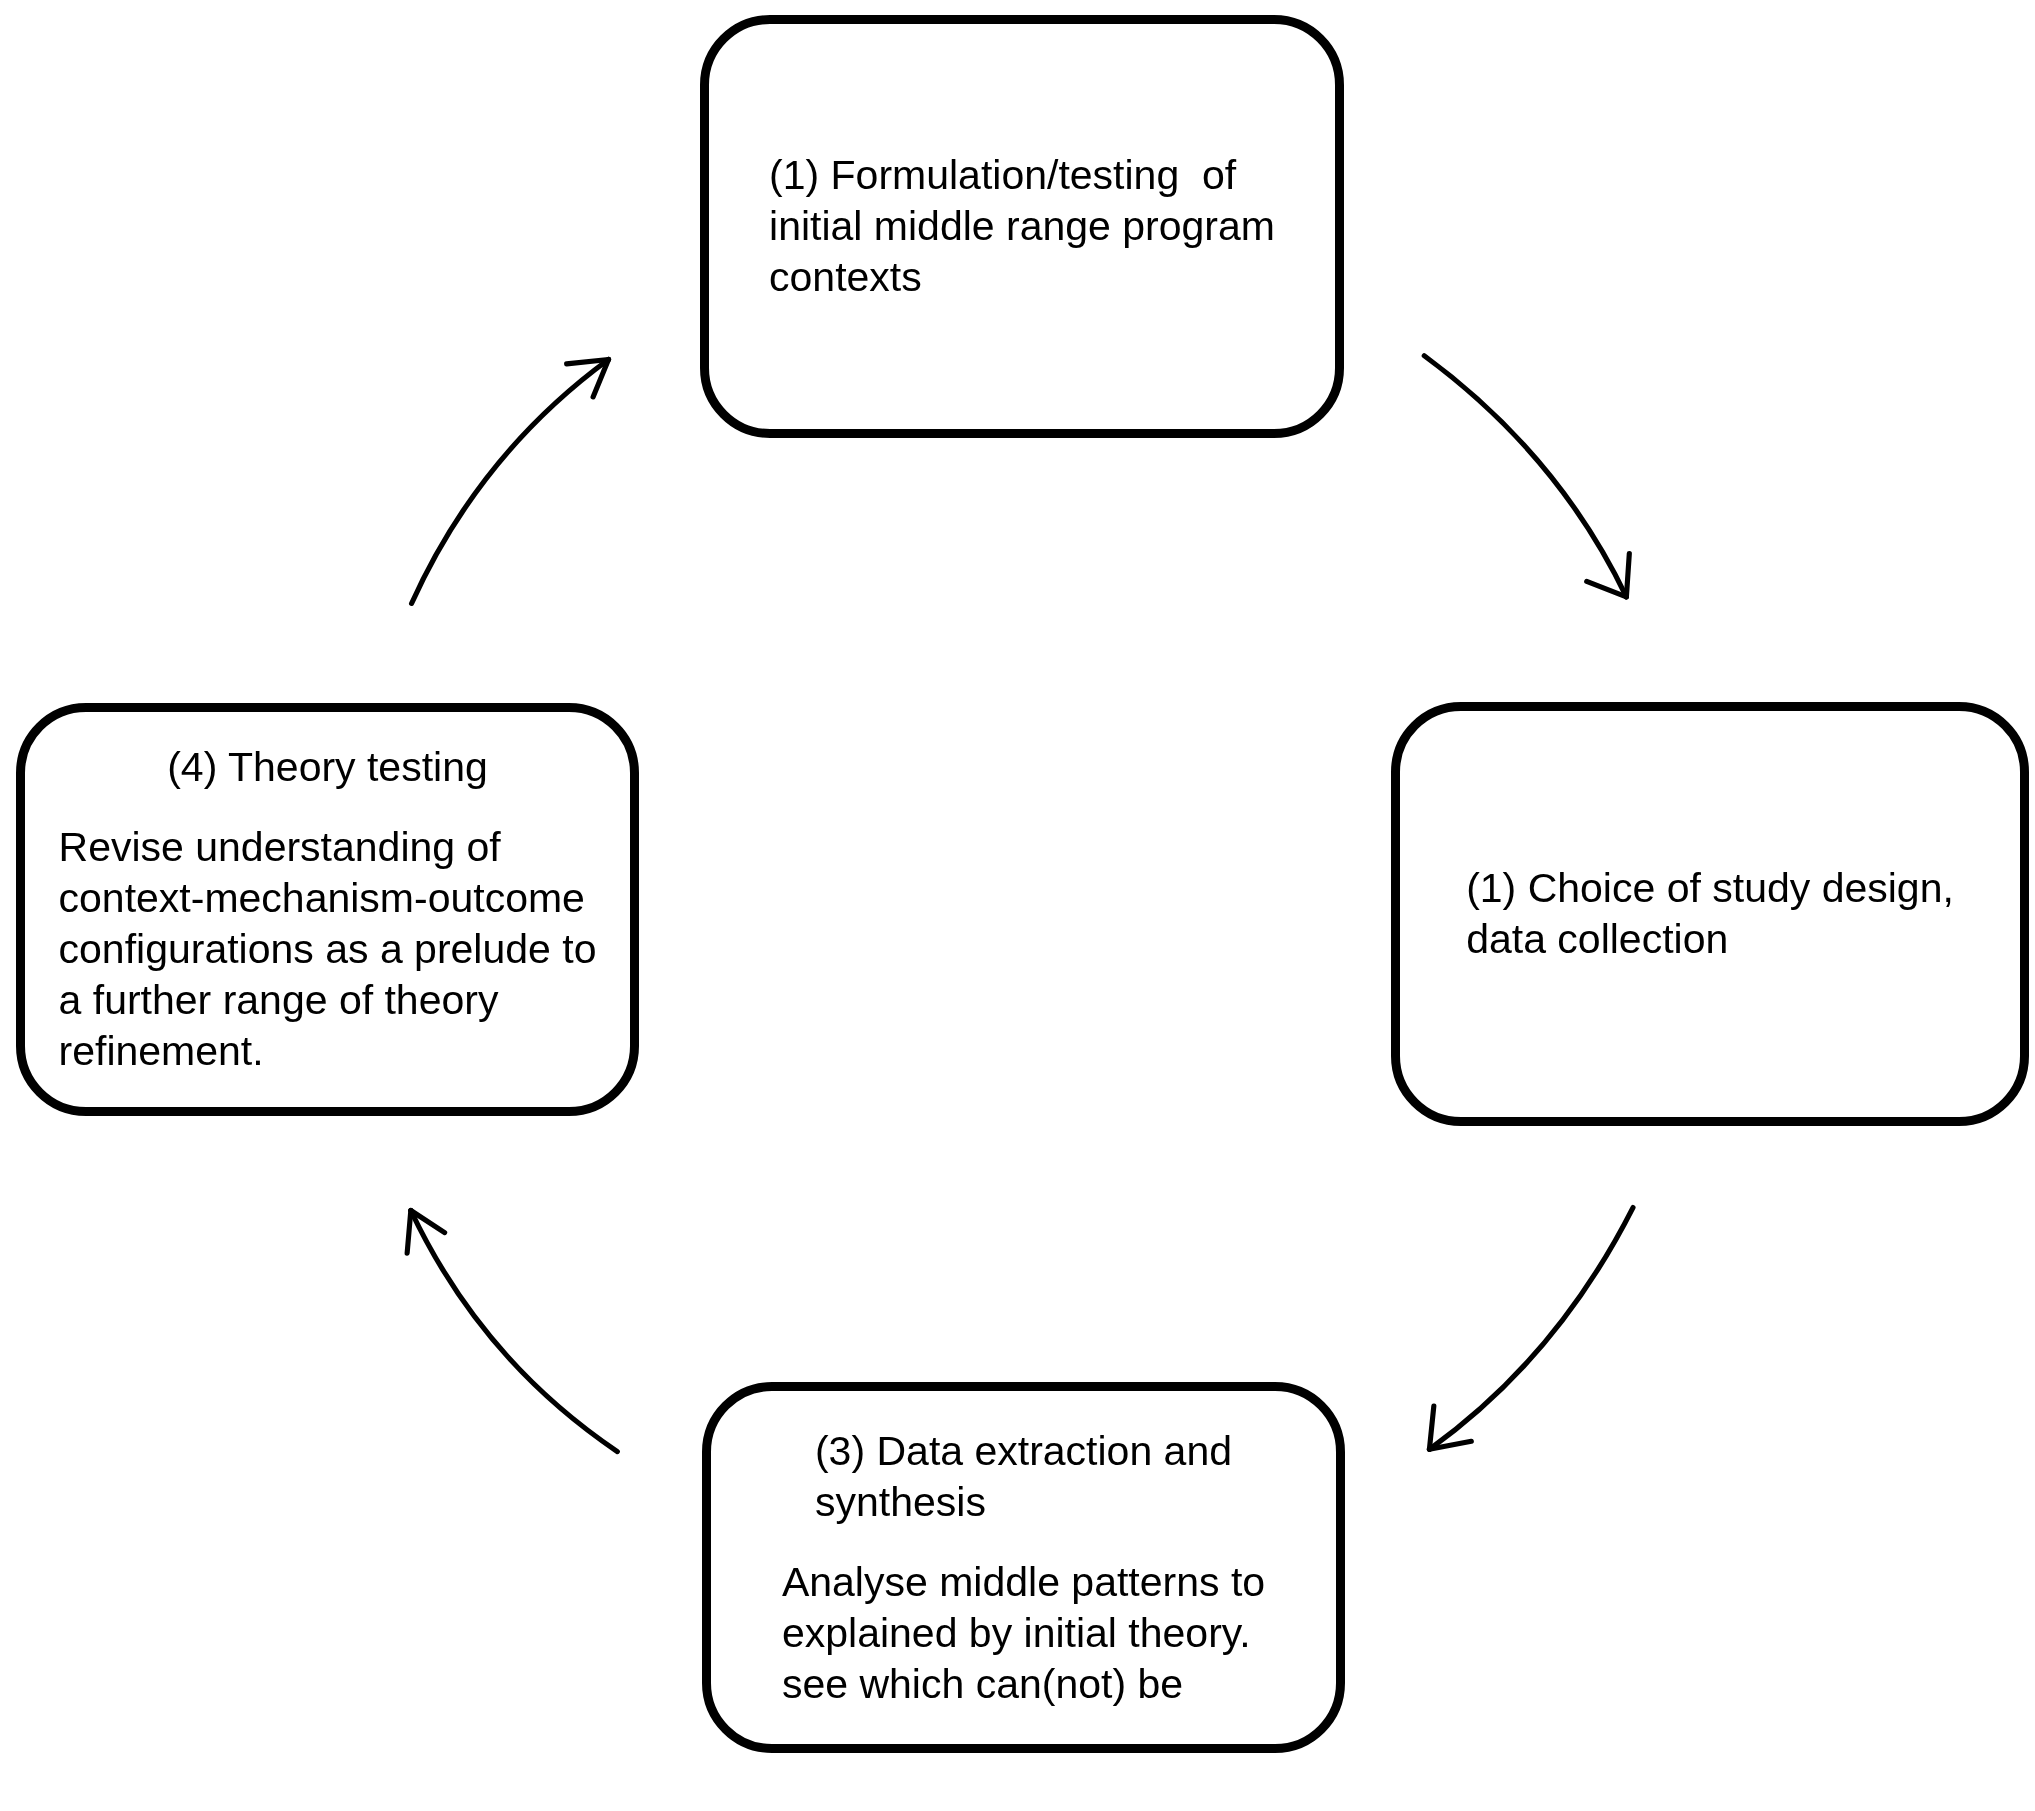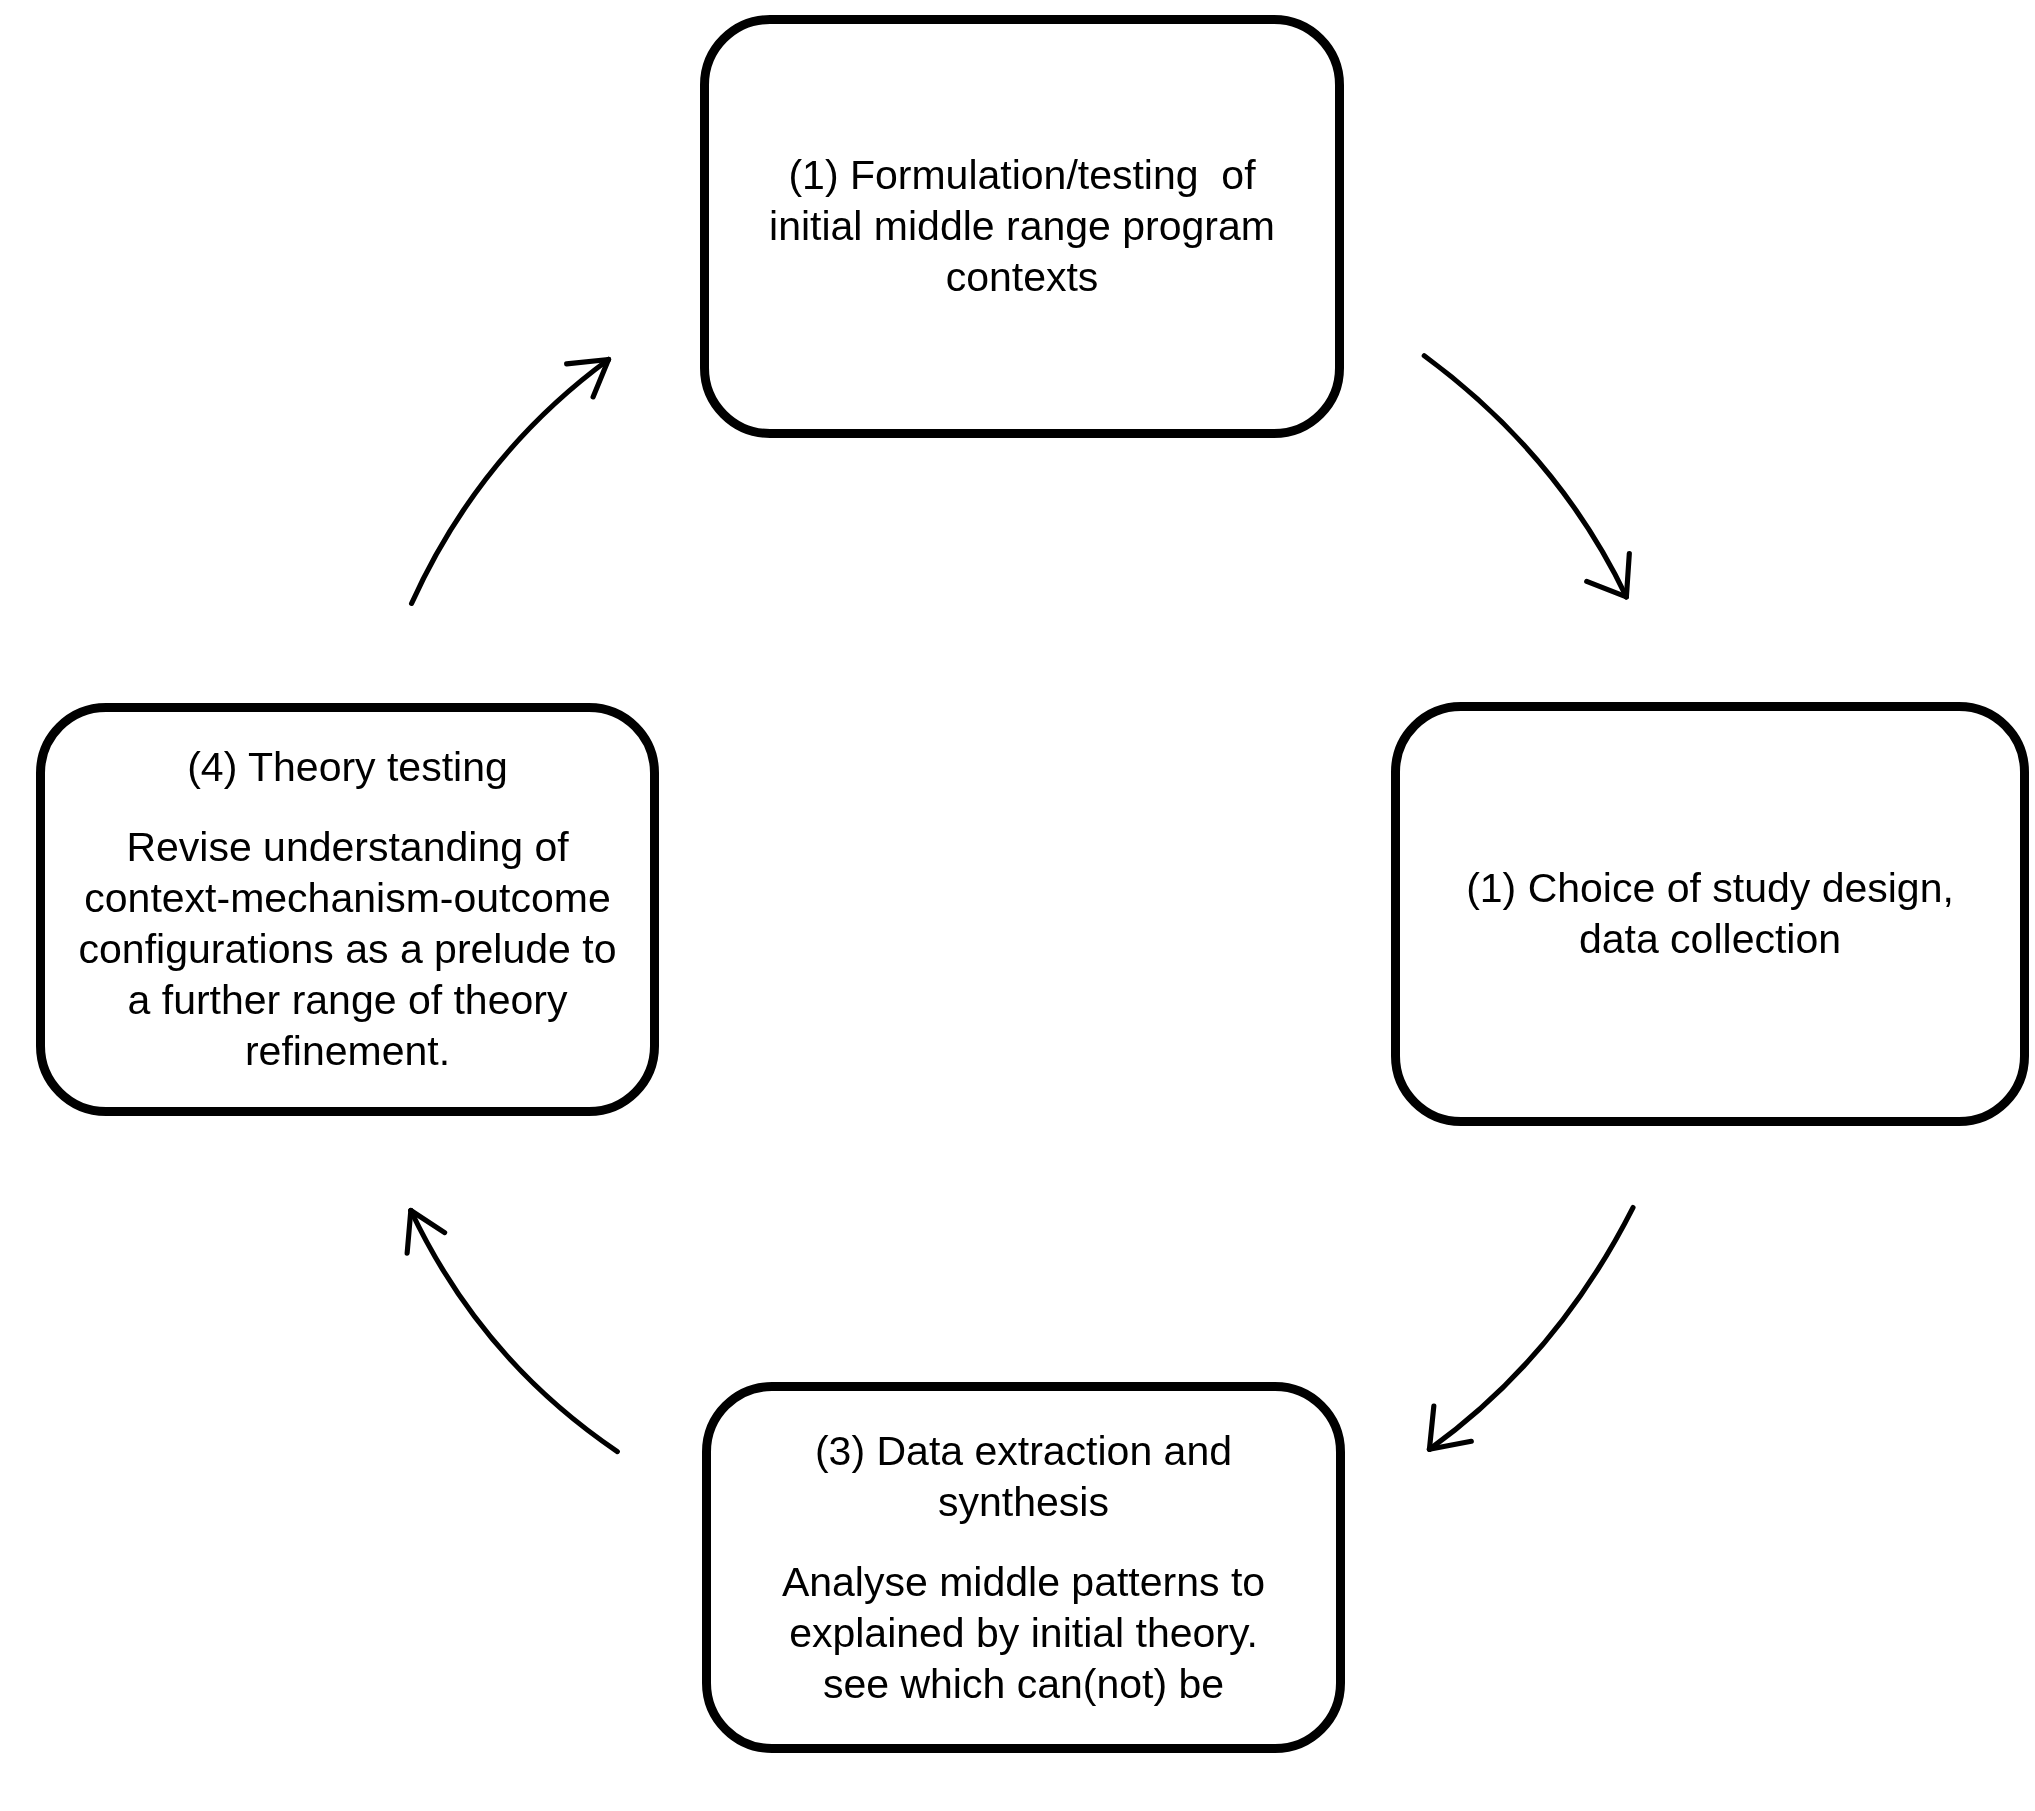--- a/index.html
+++ b/index.html
@@ -32,34 +32,33 @@
   .box {
     position: absolute;
     box-sizing: border-box;
     border: 9.6px solid #000000;
     border-radius: 70px;
     background: #ffffff;
     display: flex;
     flex-direction: column;
     justify-content: center;
     align-items: center;
-    text-align: center;
     font-size: 41px;
     line-height: 51px;
   }
   .para + .para {
     margin-top: 29px;
   }
   .line {
     white-space: pre;
   }
   #box-step-1 { left: 700px;  top: 14.7px;   width: 644px; height: 423px; }
   #box-step-2 { left: 1391px; top: 702px;  width: 638px; height: 424px; }
   #box-step-3 { left: 702px;  top: 1382px; width: 643px; height: 371px; }
-  #box-step-4 { left: 36px;   top: 703px;  width: 623px; height: 413px; }
+  #box-step-4 { left: 16px;   top: 703px;  width: 623px; height: 413px; }
 </style>
 </head>
 <body>
 
 <div class="canvas">
 
   <svg class="arrows" viewBox="0 0 2769 2464" xmlns="http://www.w3.org/2000/svg">
     <g>
       <path d="M 1938 484 Q 2120 618 2213 812"></path>
       <path d="M 2213 812 L 2217 753"></path>

